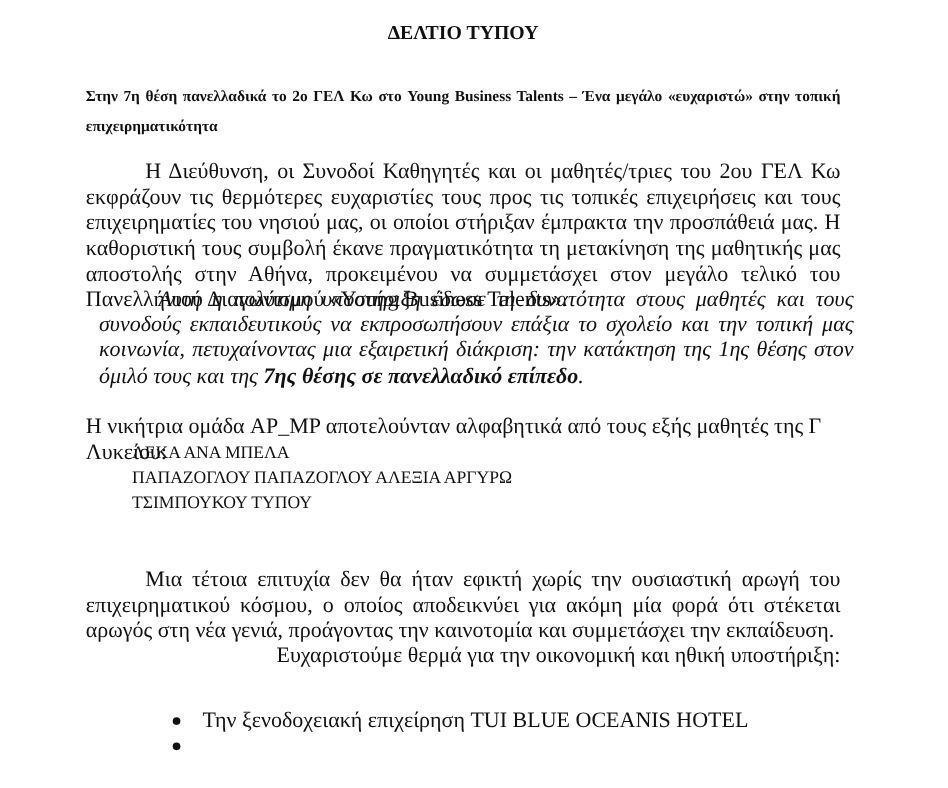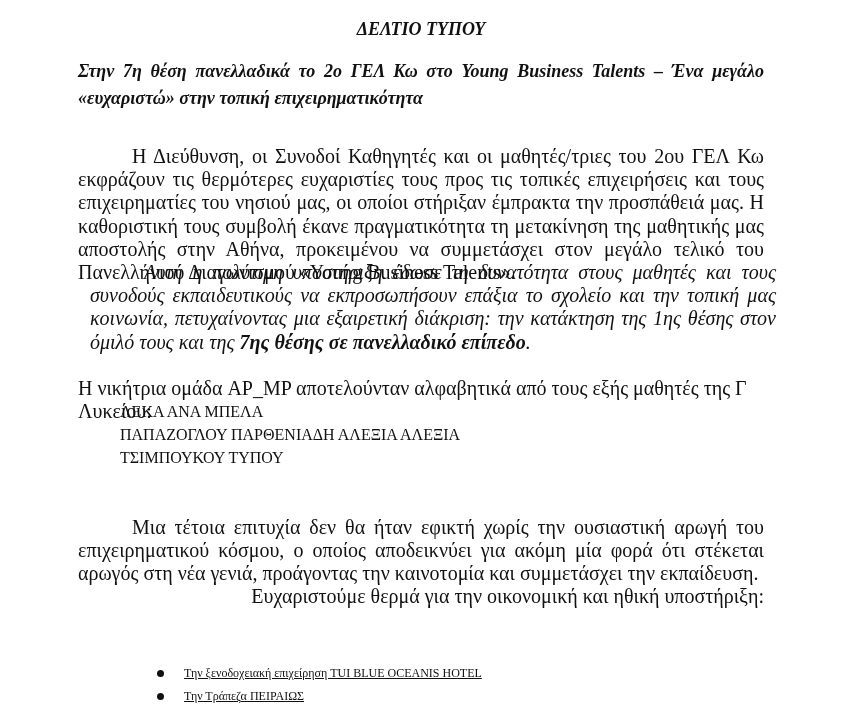--- a/index.html
+++ b/index.html
@@ -24,33 +24,31 @@
     .doc-title {
       position: absolute;
       top: 17px;
       left: 0;
       width: 686px;
       text-align: center;
       font-weight: bold;
       font-size: 18px;
       line-height: 24px;
       margin: 0;
-      font-style: italic;
     }
     .headline {
       position: absolute;
-      top: 58px;
+      top: 75px;
       left: 0;
       width: 686px;
       font-weight: bold;
-      font-size: 18px;
+      font-size: 14px;
       line-height: 27px;
       margin: 0;
       text-align: justify;
-      font-style: italic;
     }
     .body-text {
       font-size: 20px;
       line-height: 23.2px;
       text-align: justify;
       margin: 0;
     }
     .indent {
       text-indent: 54px;
     }
@@ -64,28 +62,27 @@
       margin: 0;
       padding: 0;
       list-style: none;
       font-size: 16px;
       line-height: 23.2px;
     }
     .p3 { position: absolute; top: 516px; left: 0; width: 686px; }
     .thanks { position: absolute; top: 585px; left: 0; width: 686px; text-align: right; }
     .sponsors {
       position: absolute;
-      top: 662px;
+      top: 644px;
       left: 76px;
       margin: 0;
       padding: 0;
       list-style: none;
-      font-size: 12px;
+      font-size: 20px;
       line-height: 23.2px;
-      text-decoration: underline;
     }
     .sponsors li {
       position: relative;
       padding-left: 30px;
     }
     .bullet {
       position: absolute;
       left: 3px;
       top: 8px;
       width: 7px;
@@ -104,31 +101,30 @@
   <h2 class="headline">Στην 7η θέση πανελλαδικά το 2ο ΓΕΛ Κω στο Young Business Talents – Ένα μεγάλο «ευχαριστώ» στην τοπική επιχειρηματικότητα</h2>
 
   <p class="body-text indent p1">Η Διεύθυνση, οι Συνοδοί Καθηγητές και οι μαθητές/τριες του 2ου ΓΕΛ Κω εκφράζουν τις θερμότερες ευχαριστίες τους προς τις τοπικές επιχειρήσεις και τους επιχειρηματίες του νησιού μας, οι οποίοι στήριξαν έμπρακτα την προσπάθειά μας. Η καθοριστική τους συμβολή έκανε πραγματικότητα τη μετακίνηση της μαθητικής μας αποστολής στην Αθήνα, προκειμένου να συμμετάσχει στον μεγάλο τελικό του Πανελλήνιου Διαγωνισμού «Young Business Talents».</p>
 
   <p class="body-text indent p2"><span>Αυτή η πολύτιμη υποστήριξη έδωσε τη δυνατότητα στους μαθητές και τους συνοδούς εκπαιδευτικούς να εκπροσωπήσουν επάξια το σχολείο και την τοπική μας κοινωνία, πετυχαίνοντας μια εξαιρετική διάκριση: την κατάκτηση της 1ης θέσης στον όμιλό τους και της </span><b>7ης θέσης σε πανελλαδικό επίπεδο</b><span>.</span></p>
 
   <p class="body-text team-intro">Η νικήτρια ομάδα AP_MP αποτελούνταν αλφαβητικά από τους εξής μαθητές της Γ Λυκείου:</p>
 
   <ul class="members">
     <li>ΛΕΚΑ ΑΝΑ ΜΠΕΛΑ</li>
-    <li>ΠΑΠΑΖΟΓΛΟΥ ΠΑΡΘΕΝΙΑΔΗ ΑΛΕΞΙΑ ΑΛΕΞΙΑ</li>
+    <li>ΠΑΠΑΖΟΓΛΟΥ ΠΑΠΑΖΟΓΛΟΥ ΑΛΕΞΙΑ ΑΡΓΥΡΩ</li>
     <li>ΤΣΙΜΠΟΥΚΟΥ ΤΥΠΟΥ</li>
   </ul>
 
   <p class="body-text indent p3">Μια τέτοια επιτυχία δεν θα ήταν εφικτή χωρίς την ουσιαστική αρωγή του επιχειρηματικού κόσμου, ο οποίος αποδεικνύει για ακόμη μία φορά ότι στέκεται αρωγός στη νέα γενιά, προάγοντας την καινοτομία και συμμετάσχει την εκπαίδευση.</p>
 
   <p class="body-text indent thanks">Ευχαριστούμε θερμά για την οικονομική και ηθική υποστήριξη:</p>
 
   <ul class="sponsors">
     <li>
       <span class="bullet"></span>
       <span>Την ξενοδοχειακή επιχείρηση TUI BLUE OCEANIS HOTEL</span>
     </li>
     <li>
       <span class="bullet"></span>
-      <span>Την Τράπεζα ΠΕΙΡΑΙΩΣ</span>
     </li>
   </ul>
 </div>
 
 </body></html>

